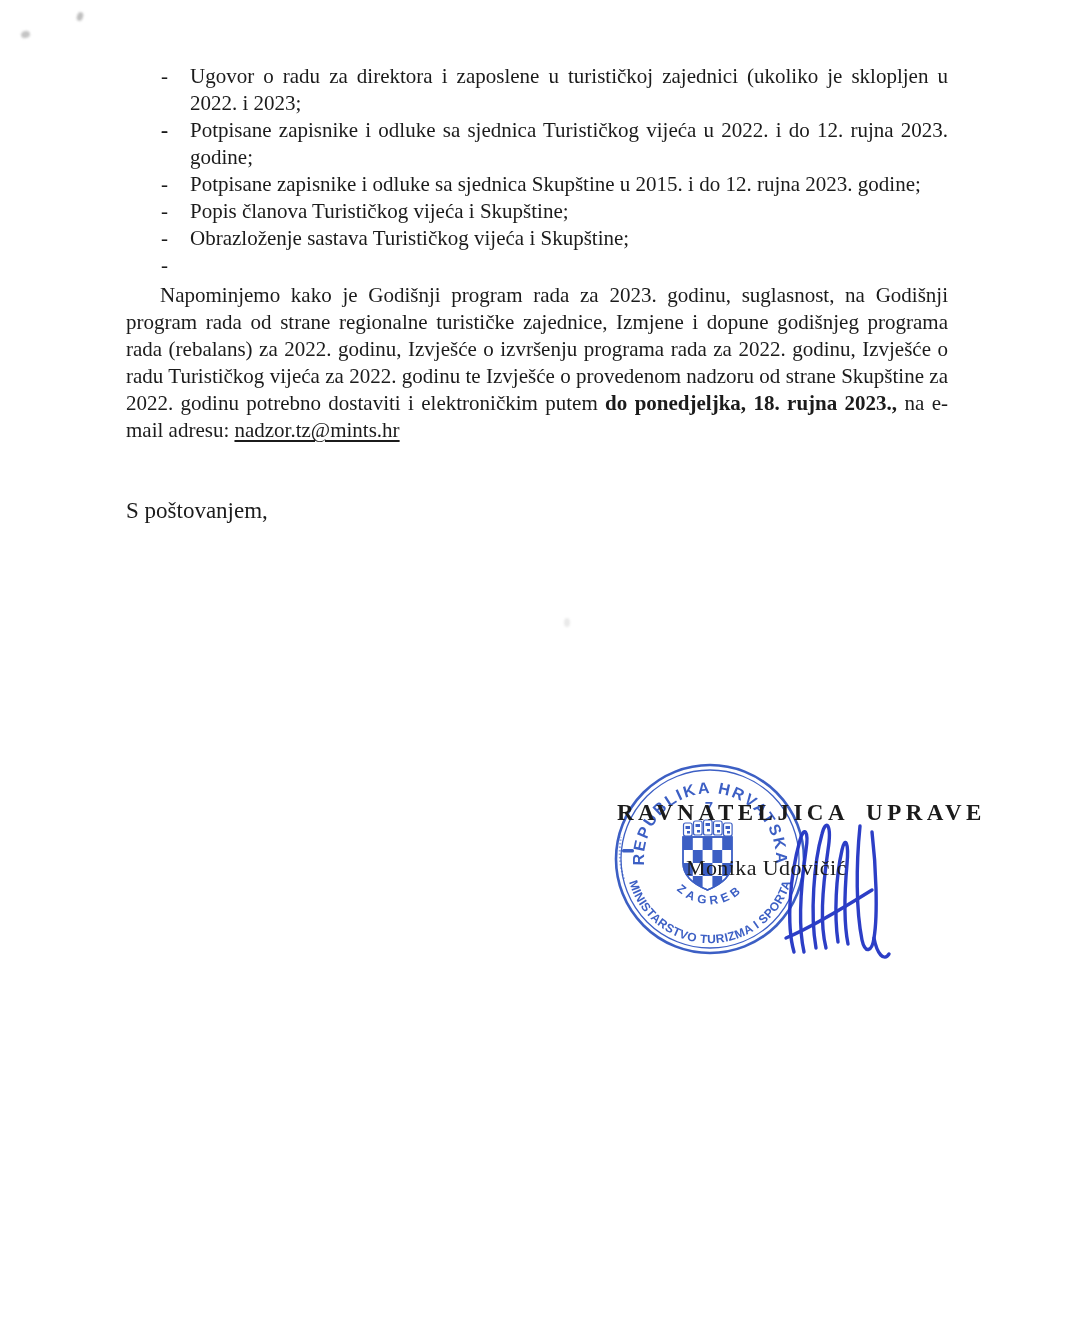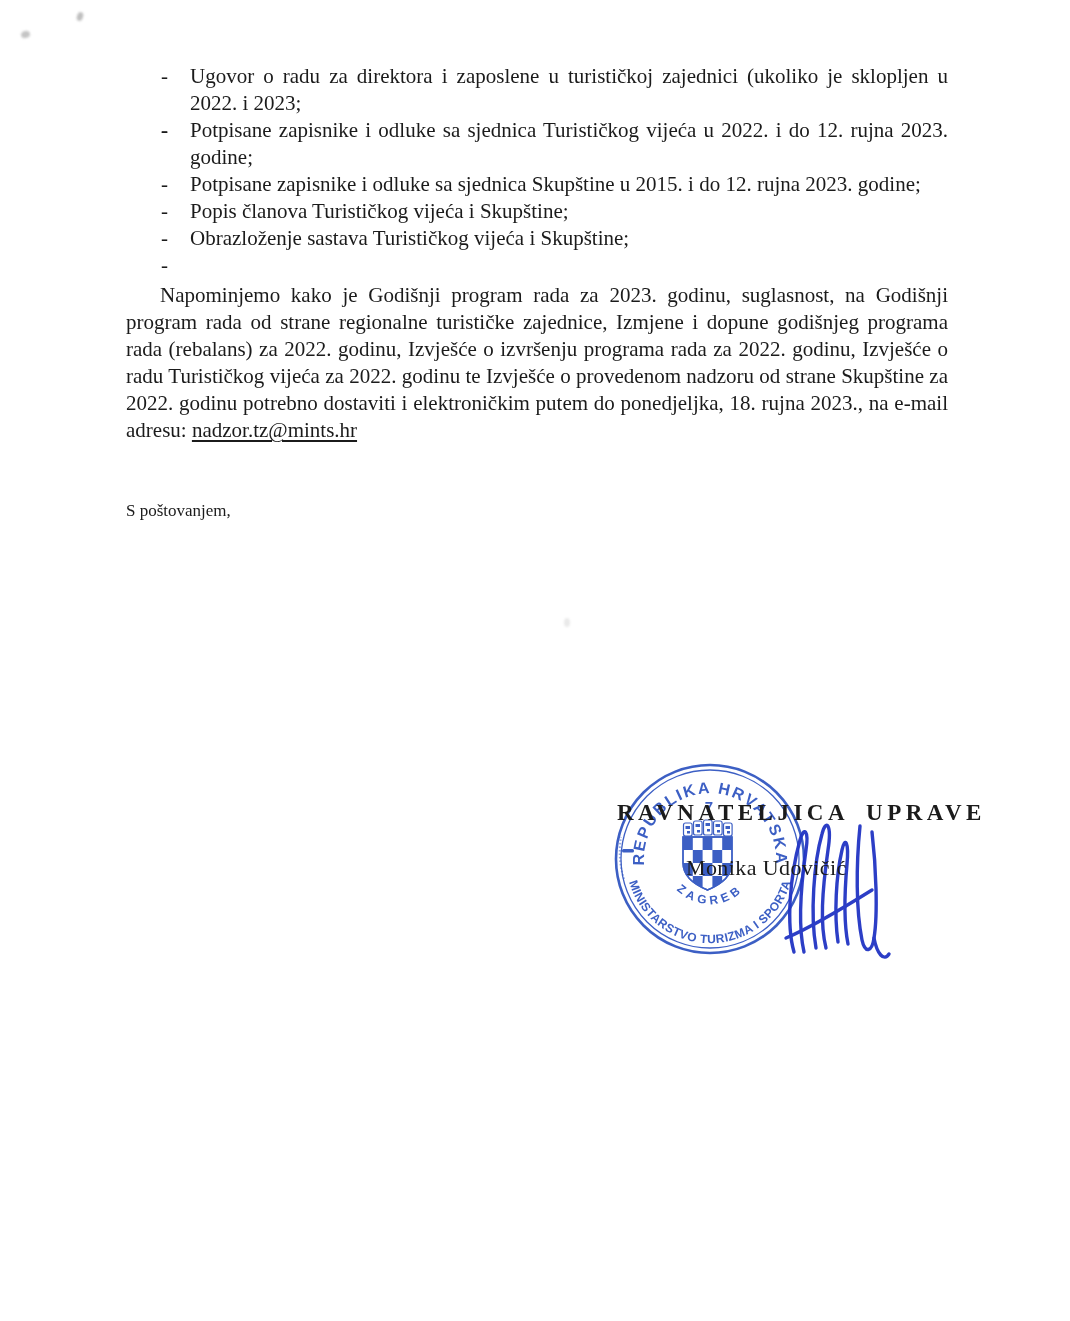--- a/index.html
+++ b/index.html
@@ -13,22 +13,22 @@
   }
   
   .content{position:absolute;left:126px;top:0;width:822px;}
   .list{margin-top:63px;}
   .li{position:relative;padding-left:64px;text-align:justify;text-align-last:left;
       font-size:21px;line-height:27px;}
   .li .marker{position:absolute;left:35px;top:0;}
   .para{margin:0;font-size:21px;line-height:27px;text-align:justify;text-align-last:left;}
   .p1{margin-top:30px;text-indent:34px;}
   .p2{margin-top:24px;margin-left:34px;width:788px;}
-  .closing{margin:53px 0 0 0;font-size:17px;line-height:27px;}
-  .b{font-weight:normal;}
+  .closing{margin:53px 0 0 0;font-size:23px;line-height:27px;}
+  .b{font-weight:bold;}
   .u{text-decoration:underline;text-underline-offset:3px;font-family:Liberation Serif, serif;}
   
   .title{
     position:absolute;left:577px;top:800px;z-index:5;
     font-size:23px;font-weight:bold;letter-spacing:4.5px;white-space:nowrap;
     word-spacing:8px;
     margin-left:40px;
   }
   .name{
     position:absolute;left:686px;top:855px;z-index:5;

